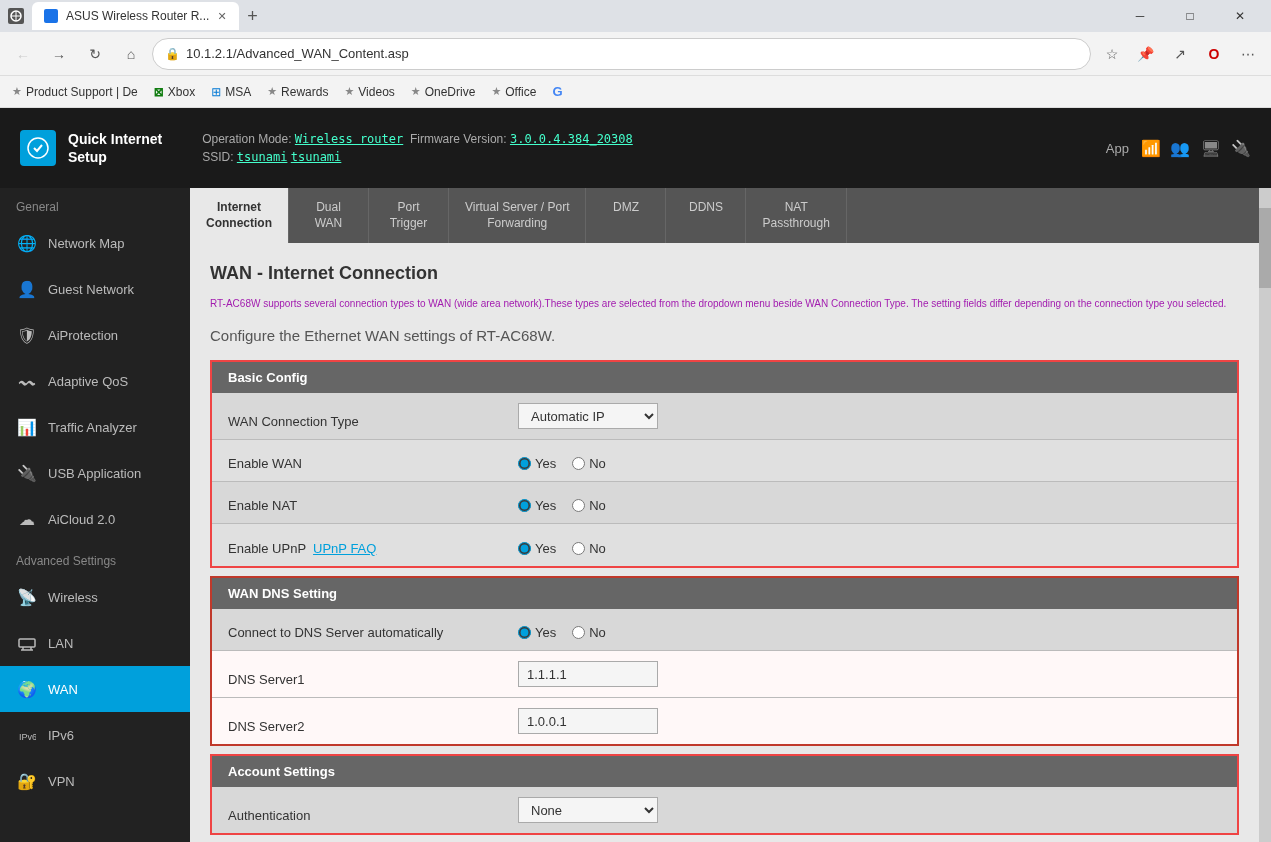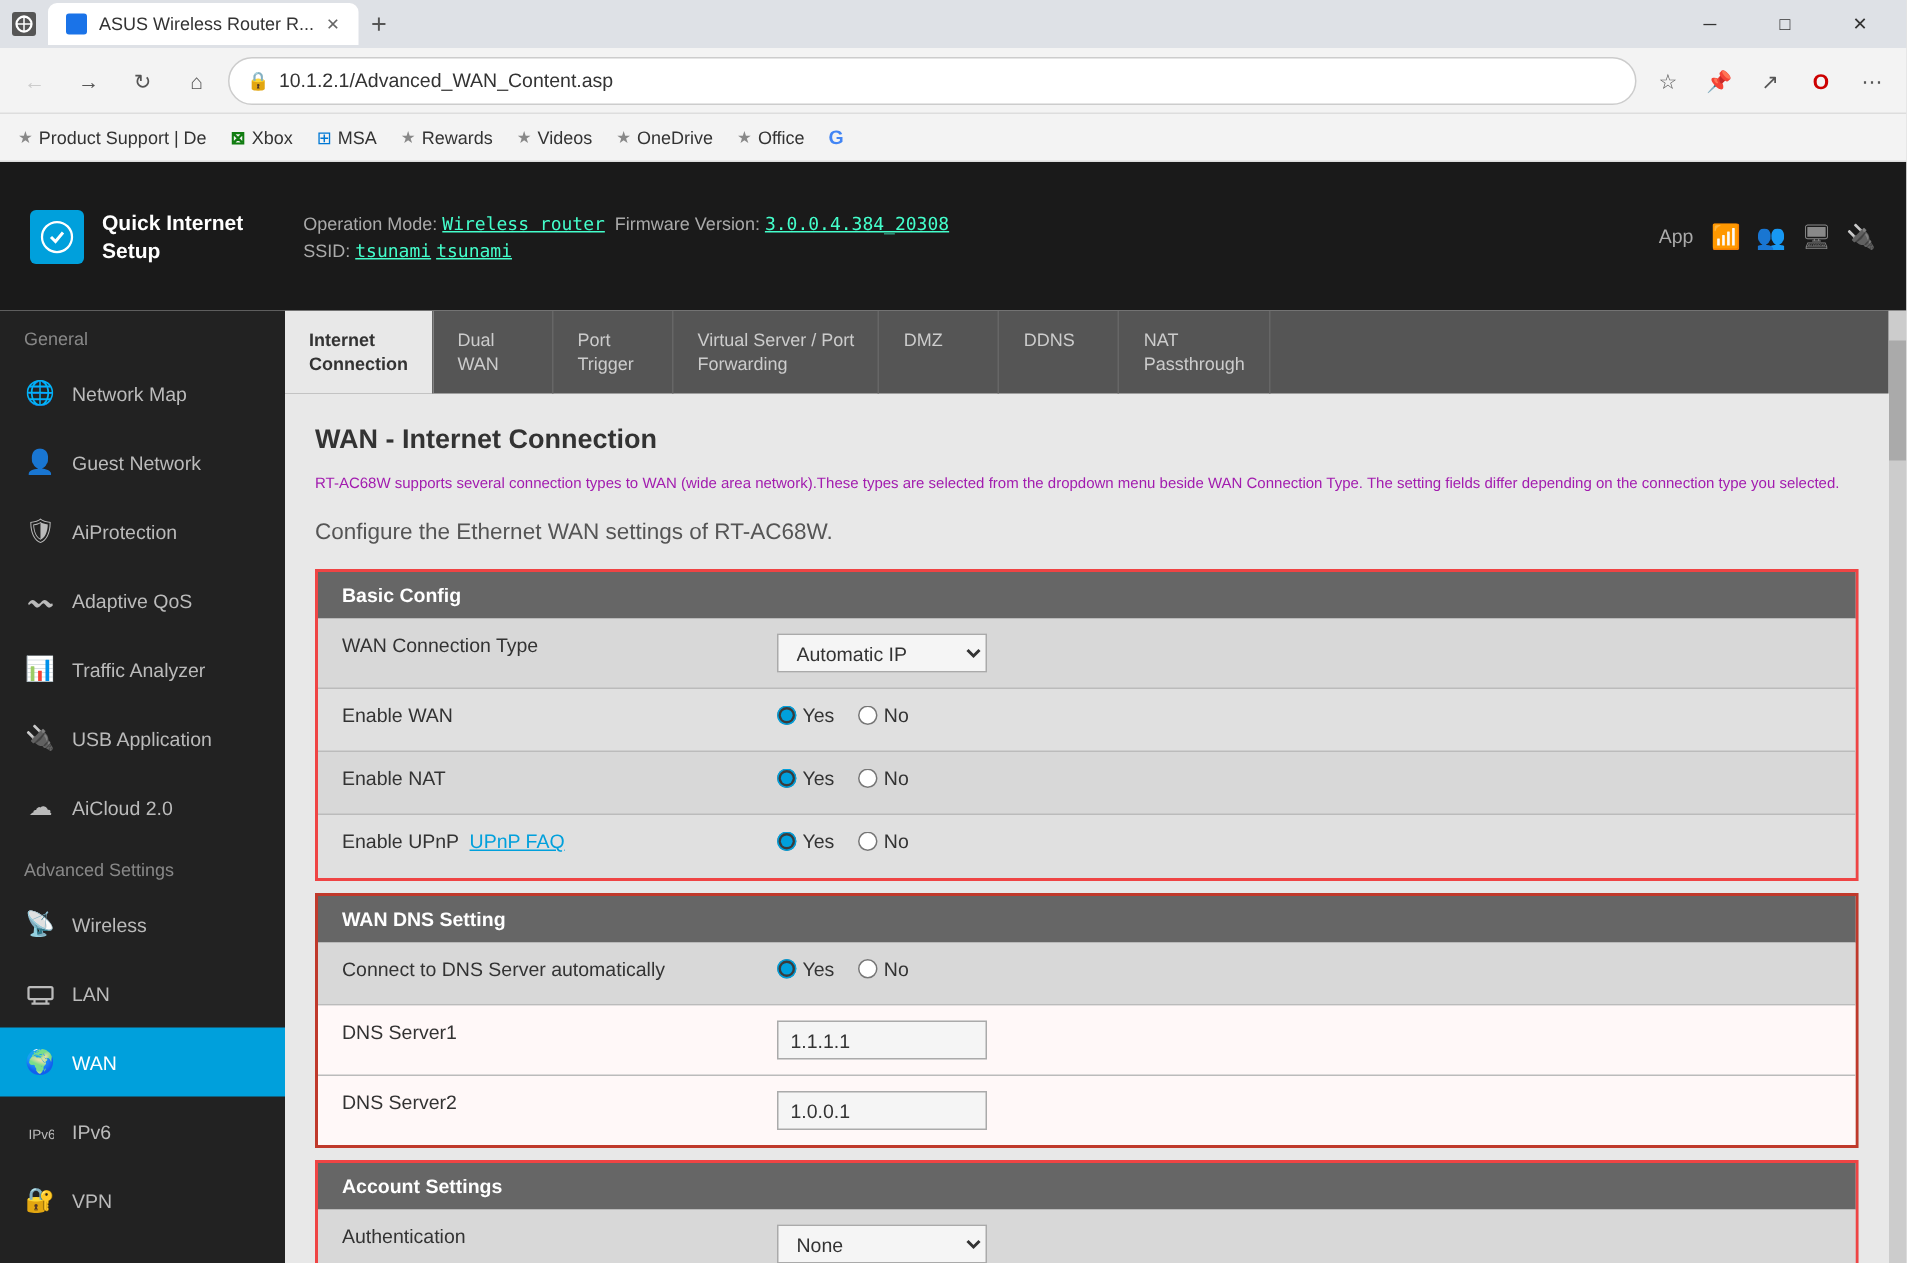--- a/index.html
+++ b/index.html
@@ -28,21 +28,21 @@
     .nav-actions { display: flex; gap: 4px; }
     .nav-action-btn { width: 30px; height: 30px; border-radius: 50%; display: flex; align-items: center; justify-content: center; cursor: pointer; color: #555; font-size: 14px; }
 
     .bookmarks-bar { height: 32px; background: #f3f3f3; display: flex; align-items: center; padding: 0 12px; gap: 16px; border-bottom: 1px solid #ddd; font-size: 12px; color: #333; }
     .bookmark-item { display: flex; align-items: center; gap: 4px; cursor: pointer; color: #333; }
     .bookmark-star { color: #888; font-size: 11px; }
 
     
     .router-ui { flex: 1; display: flex; flex-direction: column; background: #ccc; overflow: hidden; }
 
-    .router-header { height: 99px; background: #1a1a1a; display: flex; align-items: center; padding: 0 20px; gap: 20px; }
+    .router-header { height: 80px; background: #1a1a1a; display: flex; align-items: center; padding: 0 20px; gap: 20px; }
     .router-header-left { display: flex; align-items: center; gap: 12px; }
     .quick-setup-icon { width: 36px; height: 36px; background: #00a0dc; border-radius: 4px; display: flex; align-items: center; justify-content: center; color: white; font-size: 18px; }
     .quick-setup-text { color: white; font-size: 14px; font-weight: bold; line-height: 1.3; }
     .router-header-center { flex: 1; display: flex; flex-direction: column; gap: 4px; padding-left: 20px; }
     .header-line { color: #ccc; font-size: 12px; }
     .header-line a { color: #4fc; text-decoration: underline; cursor: pointer; font-family: monospace; }
     .router-header-right { display: flex; align-items: center; gap: 12px; }
     .header-app-btn { color: #aaa; font-size: 13px; cursor: pointer; }
     .header-icons { display: flex; gap: 10px; }
     .header-icon-btn { color: #888; font-size: 16px; cursor: pointer; }
@@ -53,31 +53,31 @@
     .sidebar { width: 190px; background: #222; display: flex; flex-direction: column; overflow-y: auto; }
     .sidebar-section-label { color: #888; font-size: 12px; padding: 12px 16px 6px; }
     .sidebar-item { display: flex; align-items: center; gap: 10px; padding: 12px 16px; cursor: pointer; color: #bbb; font-size: 13px; }
     .sidebar-item.active { background: #00a0dc; color: #fff; }
     .sidebar-icon { width: 22px; height: 22px; display: flex; align-items: center; justify-content: center; font-size: 16px; flex-shrink: 0; }
 
     
     .content-area { flex: 1; background: #e8e8e8; overflow-y: auto; }
 
     .tab-bar-router { display: flex; background: #555; }
-    .router-tab { padding: 12px 16px; color: #ccc; cursor: pointer; font-size: 12px; border-right: 1px solid #666; min-width: 80px; line-height: 1.3; }
+    .router-tab { padding: 12px 16px; color: #ccc; cursor: pointer; font-size: 12px; text-align: center; border-right: 1px solid #666; min-width: 80px; line-height: 1.3; }
     .router-tab.active { background: #e8e8e8; color: #333; font-weight: bold; }
 
     .content-body { padding: 20px; }
     .page-title { font-size: 18px; font-weight: bold; color: #333; margin-bottom: 12px; }
     .page-desc { color: #a21caf; font-size: 10px; line-height: 1.5; margin-bottom: 16px; }
     .page-subdesc { color: #555; font-size: 15px; margin-bottom: 16px; }
 
     .config-section { background: #d0d0d0; border: 2px solid #ef4444; margin-bottom: 0; }
     .config-section-header { background: #666; color: #fff; font-weight: bold; font-size: 13px; padding: 8px 16px; }
-    .config-row { display: flex; align-items: flex-start; padding: 10px 16px; border-bottom: 1px solid #bbb; background: #e0e0e0; min-height: 42px; }
+    .config-row { display: flex; align-items: flex-end; padding: 10px 16px; border-bottom: 1px solid #bbb; background: #e0e0e0; min-height: 42px; }
     .config-row:last-child { border-bottom: none; }
     .config-row:nth-child(even) { background: #d8d8d8; }
     .config-label { width: 260px; color: #333; font-size: 13px; flex-shrink: 0; }
     .config-label a { color: #00a0dc; text-decoration: underline; cursor: pointer; }
     .config-value { flex: 1; display: flex; align-items: center; gap: 10px; padding-left: 30px; }
     .select-input { height: 26px; background: #f5f5f5; border: 1px solid #aaa; padding: 0 8px; font-size: 13px; color: #333; cursor: pointer; min-width: 140px; }
     .radio-group { display: flex; align-items: center; gap: 16px; }
     .radio-label { display: flex; align-items: center; gap: 4px; color: #333; font-size: 13px; cursor: pointer; }
     .radio-btn { accent-color: #00a0dc; }
     .text-input { height: 26px; background: #f5f5f5; border: 1px solid #aaa; padding: 0 8px; font-size: 13px; color: #333; width: 140px; }

